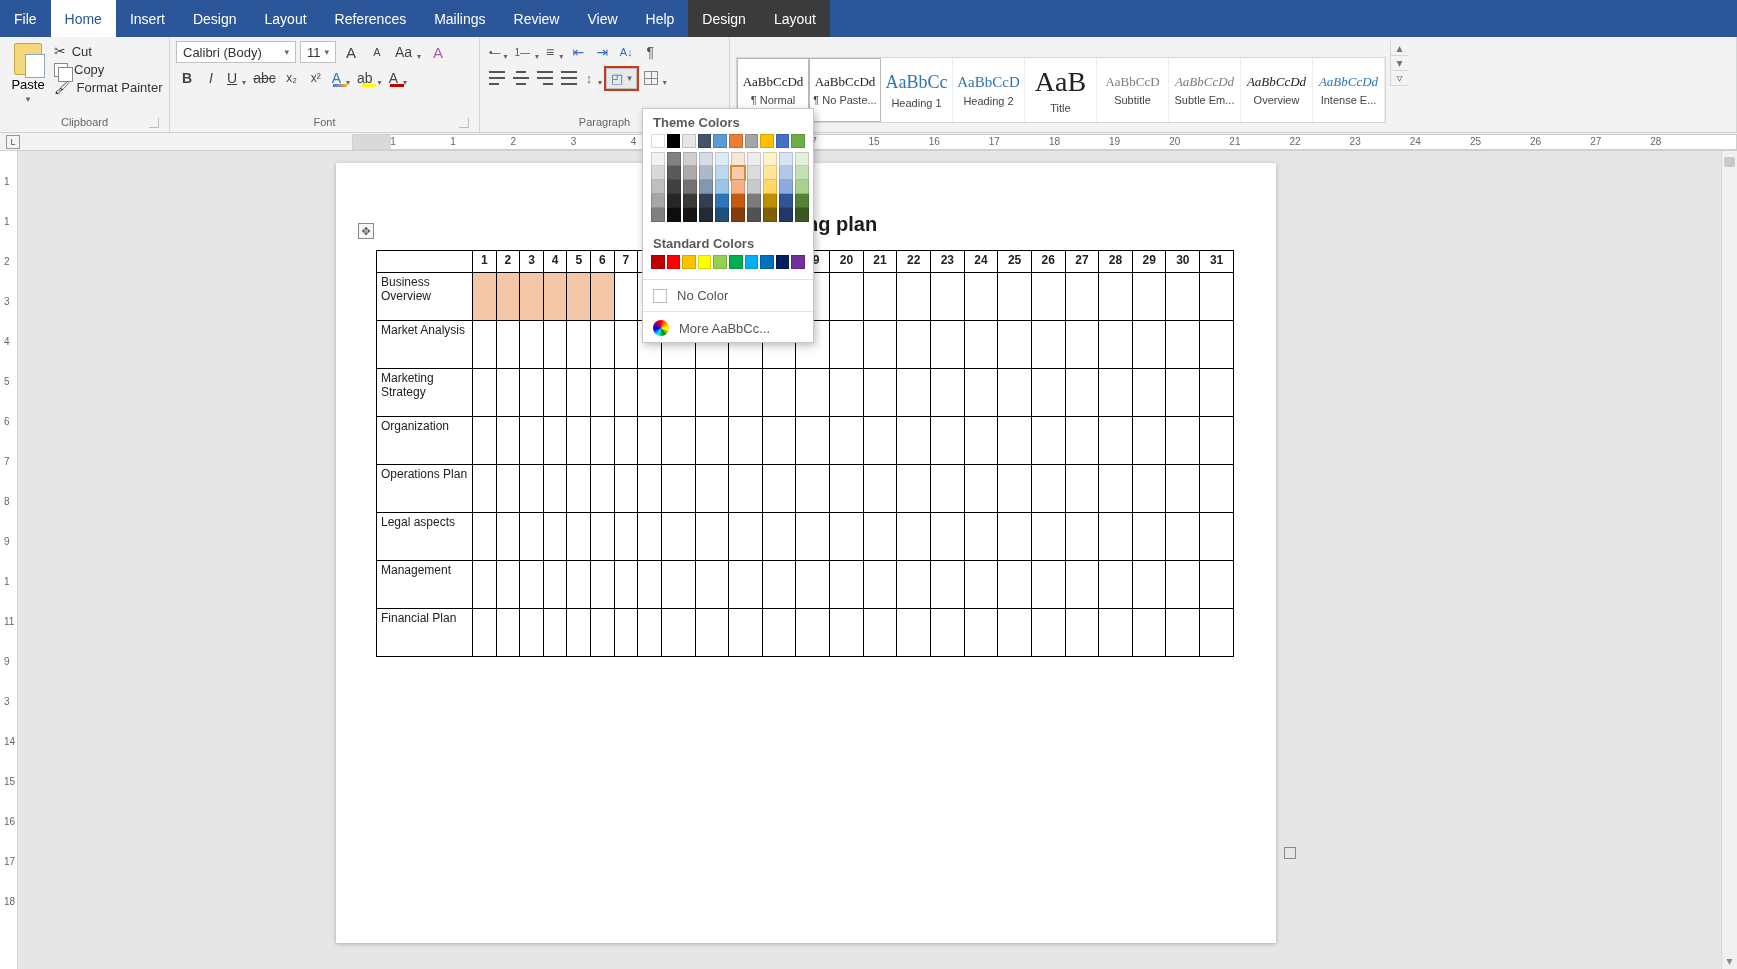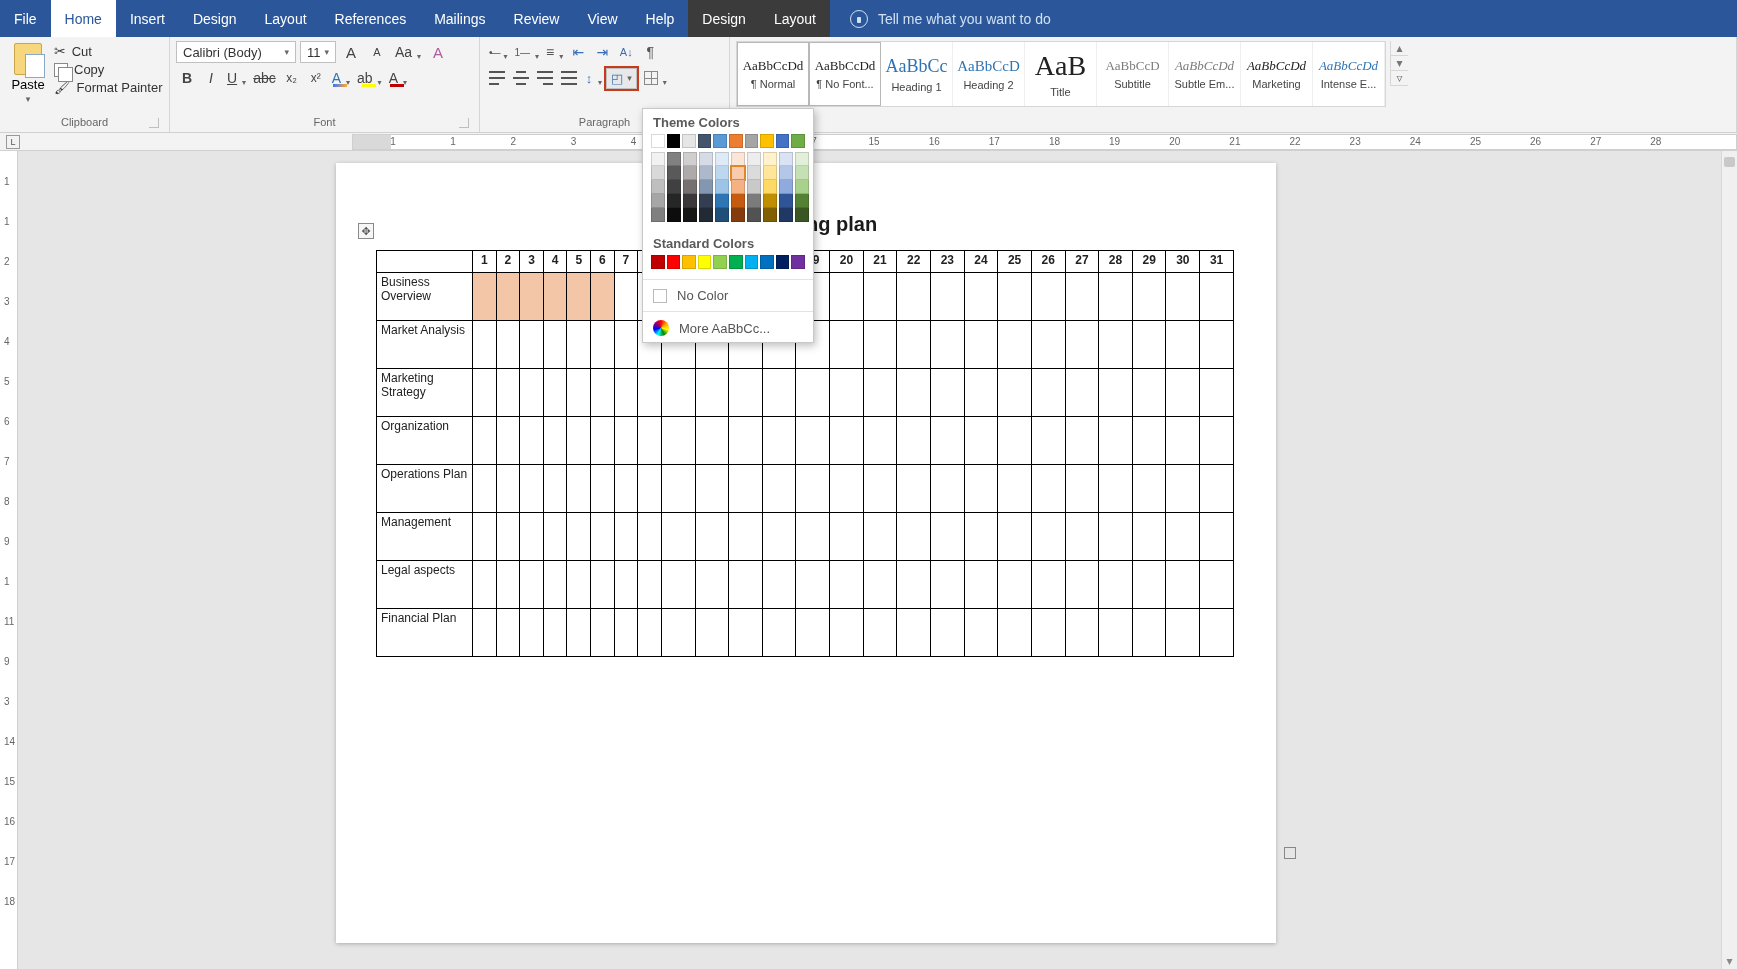--- a/index.html
+++ b/index.html
@@ -142,21 +142,21 @@
   .bucket-icon::before { content:"\25F0"; color:#3373b8; font-size:13px; }
   .borders-btn { display:flex; align-items:center; gap:4px; padding:2px 4px; }
   .grid-icon { width:14px; height:14px; border:1px solid #888; position:relative;}
   .grid-icon::before, .grid-icon::after { content:""; position:absolute; background:#888;}
   .grid-icon::before { left:50%; top:0; bottom:0; width:1px;}
   .grid-icon::after { top:50%; left:0; right:0; height:1px;}
   .linesp::before { content:"\2195"; color:#3a6fb5; font-size:13px; }
 
   
   .styles-group { flex:1; min-width: 720px;}
-  .gallery { display:flex; gap:0; border:1px solid #d6d6d6; background:#fff; height:66px; overflow:hidden;}
+  .gallery { display:flex; gap:0; border:1px solid #d6d6d6; background:#fff; height:66px; overflow:hidden;margin-top:16px;}
   .style-item { width:72px; border-right:1px solid #eee; display:flex; flex-direction:column; align-items:center; justify-content:center; gap:4px; padding:4px 2px;}
   .style-prev { font-family: 'Calibri Light','Segoe UI'; }
   .style-item .lbl { font-size:11px; color:#444; white-space:nowrap;}
   .style-item.normal, .style-item.nospacing { border:1px solid #b8b8b8; }
   .gallery-nav { width:18px; display:flex; flex-direction:column; border-left:1px solid #d6d6d6;}
   .gallery-nav div { flex:1; display:flex; align-items:center; justify-content:center; border-bottom:1px solid #d6d6d6; color:#777;}
 
   
   .color-popup {
     position: absolute;
@@ -232,24 +232,20 @@
   <div class="tab">Insert</div>
   <div class="tab">Design</div>
   <div class="tab">Layout</div>
   <div class="tab">References</div>
   <div class="tab">Mailings</div>
   <div class="tab">Review</div>
   <div class="tab">View</div>
   <div class="tab">Help</div>
   <div class="tab context">Design</div>
   <div class="tab context">Layout</div>
-  <div class="tellme">
-    <span class="bulb-icon"></span>
-    <span>Tell me what you want to do</span>
-  </div>
 </div>
 
 <div class="ribbon">
 
   <div class="group" style="width:170px">
     <div class="group-body">
       <div class="paste">
         <div class="paste-icon"></div>
         <div style="font-size:13px">Paste</div>
         <div style="font-size:9px;color:#666">▾</div>
@@ -372,21 +368,21 @@
 
   <div class="group styles-group">
     <div class="group-body">
       <div class="gallery" id="styles-gallery">
           <div class="style-item normal">
             <div class="style-prev" style="font-size: 13px; color: rgb(34, 34, 34);">AaBbCcDd</div>
             <div class="lbl">¶ Normal</div>
           </div>
           <div class="style-item nospacing">
             <div class="style-prev" style="font-size: 13px; color: rgb(34, 34, 34);">AaBbCcDd</div>
-            <div class="lbl">¶ No Font...</div>
+            <div class="lbl">¶ No Paste...</div>
           </div>
           <div class="style-item ">
             <div class="style-prev" style="font-size: 18px; color: rgb(46, 116, 181);">AaBbCc</div>
             <div class="lbl">Heading 1</div>
           </div>
           <div class="style-item ">
             <div class="style-prev" style="font-size: 15px; color: rgb(46, 116, 181);">AaBbCcD</div>
             <div class="lbl">Heading 2</div>
           </div>
           <div class="style-item ">
@@ -396,21 +392,21 @@
           <div class="style-item ">
             <div class="style-prev" style="font-size: 13px; color: rgb(123, 123, 123);">AaBbCcD</div>
             <div class="lbl">Subtitle</div>
           </div>
           <div class="style-item ">
             <div class="style-prev" style="font-size: 13px; color: rgb(123, 123, 123); font-style: italic;">AaBbCcDd</div>
             <div class="lbl">Subtle Em...</div>
           </div>
           <div class="style-item ">
             <div class="style-prev" style="font-size: 13px; color: rgb(34, 34, 34); font-style: italic;">AaBbCcDd</div>
-            <div class="lbl">Marketing</div>
+            <div class="lbl">Overview</div>
           </div>
           <div class="style-item ">
             <div class="style-prev" style="font-size: 13px; color: rgb(46, 116, 181); font-style: italic;">AaBbCcDd</div>
             <div class="lbl">Intense E...</div>
           </div>
         </div>
       <div class="gallery-nav">
         <div>▴</div>
         <div>▾</div>
         <div>▿</div>
@@ -751,21 +747,21 @@
             <td></td>
             <td></td>
             <td></td>
             <td></td>
             <td></td>
             <td></td>
             <td></td>
             <td></td>
           </tr>
           <tr>
-            <td>Management</td>
+            <td>Legal aspects</td>
             <td></td>
             <td></td>
             <td></td>
             <td></td>
             <td></td>
             <td></td>
             <td></td>
             <td></td>
             <td></td>
             <td></td>
@@ -779,21 +775,21 @@
             <td></td>
             <td></td>
             <td></td>
             <td></td>
             <td></td>
             <td></td>
             <td></td>
             <td></td>
           </tr>
           <tr>
-            <td>Legal aspects</td>
+            <td>Management</td>
             <td></td>
             <td></td>
             <td></td>
             <td></td>
             <td></td>
             <td></td>
             <td></td>
             <td></td>
             <td></td>
             <td></td>

